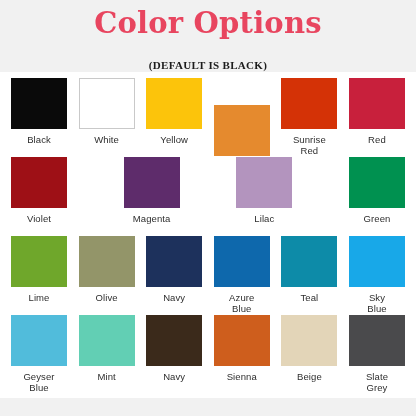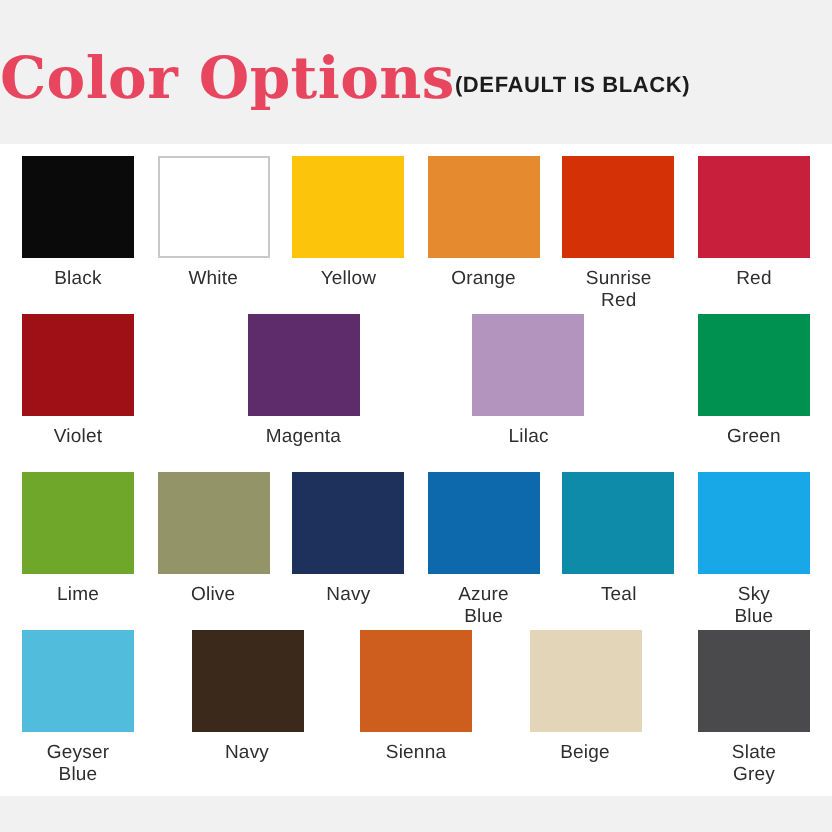--- a/index.html
+++ b/index.html
@@ -17,43 +17,43 @@
     position: relative;
     width: 416px;
     height: 416px;
     background: #f1f1f1;
     box-sizing: border-box;
   }
   .header {
     height: 72px;
     background: #f1f1f1;
     display: flex;
-    flex-direction: row;
+    flex-direction: column;
     align-items: center;
     justify-content: flex-start;
     padding-top: 6px;
     box-sizing: border-box;
   }
   .title {
     font-family: "DejaVu Serif", "Liberation Serif", serif;
     font-weight: bold;
     font-size: 29px;
     line-height: 34px;
     letter-spacing: 0.2px;
     color: #e8455f;
     margin: 0;
     white-space: nowrap;
   }
   .subtitle {
-    font-family: Liberation Sans, sans-serif;
+    font-family: Liberation Serif, serif;
     font-weight: bold;
     font-size: 11px;
     letter-spacing: 0.3px;
     color: #1c1c1c;
-    margin-top: 7px;
+    margin-top: 19px;
   }
   .swatch-panel {
     background: #ffffff;
     width: 416px;
     padding: 6px 8px 4px 8px;
     box-sizing: border-box;
   }
   .row {
     display: flex;
     flex-direction: row;
@@ -109,21 +109,20 @@
         <div class="cell">
           <div class="swatch bordered" style="background: rgb(255, 255, 255);"></div>
           <div class="label">White</div>
         </div>
         <div class="cell">
           <div class="swatch" style="background: rgb(252, 196, 11);"></div>
           <div class="label">Yellow</div>
         </div>
         <div class="cell">
           <div class="swatch" style="background: rgb(229, 138, 46);"></div>
-          <div class="label">Orange</div>
         </div>
         <div class="cell">
           <div class="swatch" style="background: rgb(212, 50, 6);"></div>
           <div class="label">Sunrise<br>Red</div>
         </div>
         <div class="cell">
           <div class="swatch" style="background: rgb(200, 32, 60);"></div>
           <div class="label">Red</div>
         </div>
       </div>
@@ -170,20 +169,24 @@
           <div class="swatch" style="background: rgb(24, 168, 232);"></div>
           <div class="label">Sky<br>Blue</div>
         </div>
       </div>
     <div class="row">
         <div class="cell">
           <div class="swatch" style="background: rgb(81, 188, 219);"></div>
           <div class="label">Geyser<br>Blue</div>
         </div>
         <div class="cell">
+          <div class="swatch" style="background: rgb(98, 207, 180);"></div>
+          <div class="label">Mint</div>
+        </div>
+        <div class="cell">
           <div class="swatch" style="background: rgb(59, 42, 27);"></div>
           <div class="label">Navy</div>
         </div>
         <div class="cell">
           <div class="swatch" style="background: rgb(206, 94, 29);"></div>
           <div class="label">Sienna</div>
         </div>
         <div class="cell">
           <div class="swatch" style="background: rgb(227, 213, 184);"></div>
           <div class="label">Beige</div>

